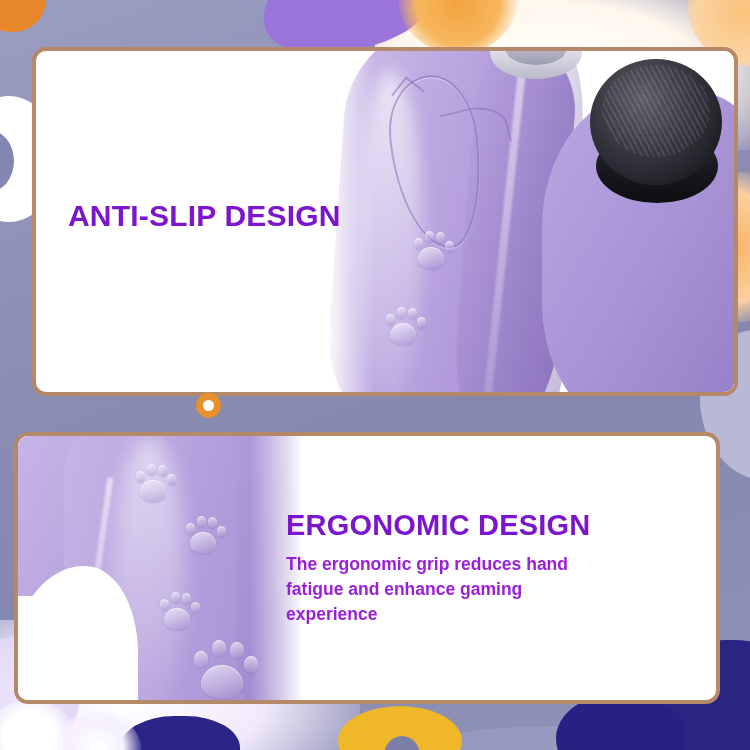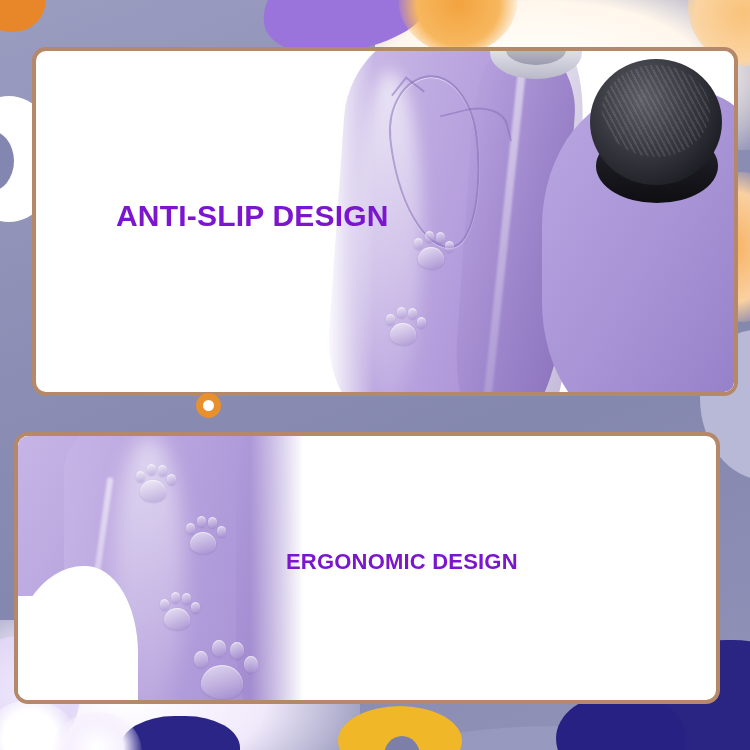--- a/index.html
+++ b/index.html
@@ -120,41 +120,41 @@
     position:absolute;
     background:#ffffff;
     border:4px solid #b5886a;
     border-radius:14px;
     overflow:hidden;
     box-sizing:border-box;
   }
   .card-top{left:32px;top:47px;width:706px;height:349px;}
   .card-bottom{left:14px;top:432px;width:706px;height:272px;}
 
-  .card-inner{position:absolute;inset:0;display:flex;padding-left:48px;}
+  .card-inner{position:absolute;inset:0;display:flex;}
 
   
   .text-pane{
     position:relative;z-index:4;
     display:flex;flex-direction:column;justify-content:center;
     box-sizing:border-box;
   }
   .pane-top{width:358px;padding:0 0 0 32px;}
   .pane-bottom{width:430px;margin-left:auto;padding:0 26px 0 0;}
 
   .headline{
     font-size:30px;font-weight:bold;letter-spacing:.2px;
     color:#7b16ce;line-height:1.05;margin:0 0 12px 0;
     white-space:nowrap;
   }
   .body-text{
     font-size:17.5px;font-weight:bold;line-height:1.42;
     color:#9b1fd6;margin:0;max-width:350px;
   }
-  .pane-bottom .headline{font-size:22px;}
+  .pane-bottom .headline{font-size:29px;}
   .pane-bottom .body-text{max-width:330px;}
 
   
   .photo{position:absolute;top:0;bottom:0;overflow:hidden;}
   .photo-top{right:0;width:420px;}
   .photo-bottom{left:0;width:300px;}
 
   .ph-bg{position:absolute;inset:0;background:#ffffff;}
 
   
@@ -423,18 +423,19 @@
           <span class="toe t3"></span>
             <span class="toe t4"></span>
           <span class="pad"></span>
         </div>
         <div class="grip-notch"></div>
         <div class="grip-fade-r"></div>
       </div>
 
       <div class="text-pane pane-bottom">
         <h2 class="headline">ERGONOMIC DESIGN</h2>
+        <p class="body-text">The ergonomic grip reduces hand fatigue and enhance gaming experience</p>
       </div>
 
     </div>
   </div>
 
 </div>
 
 </body></html>

